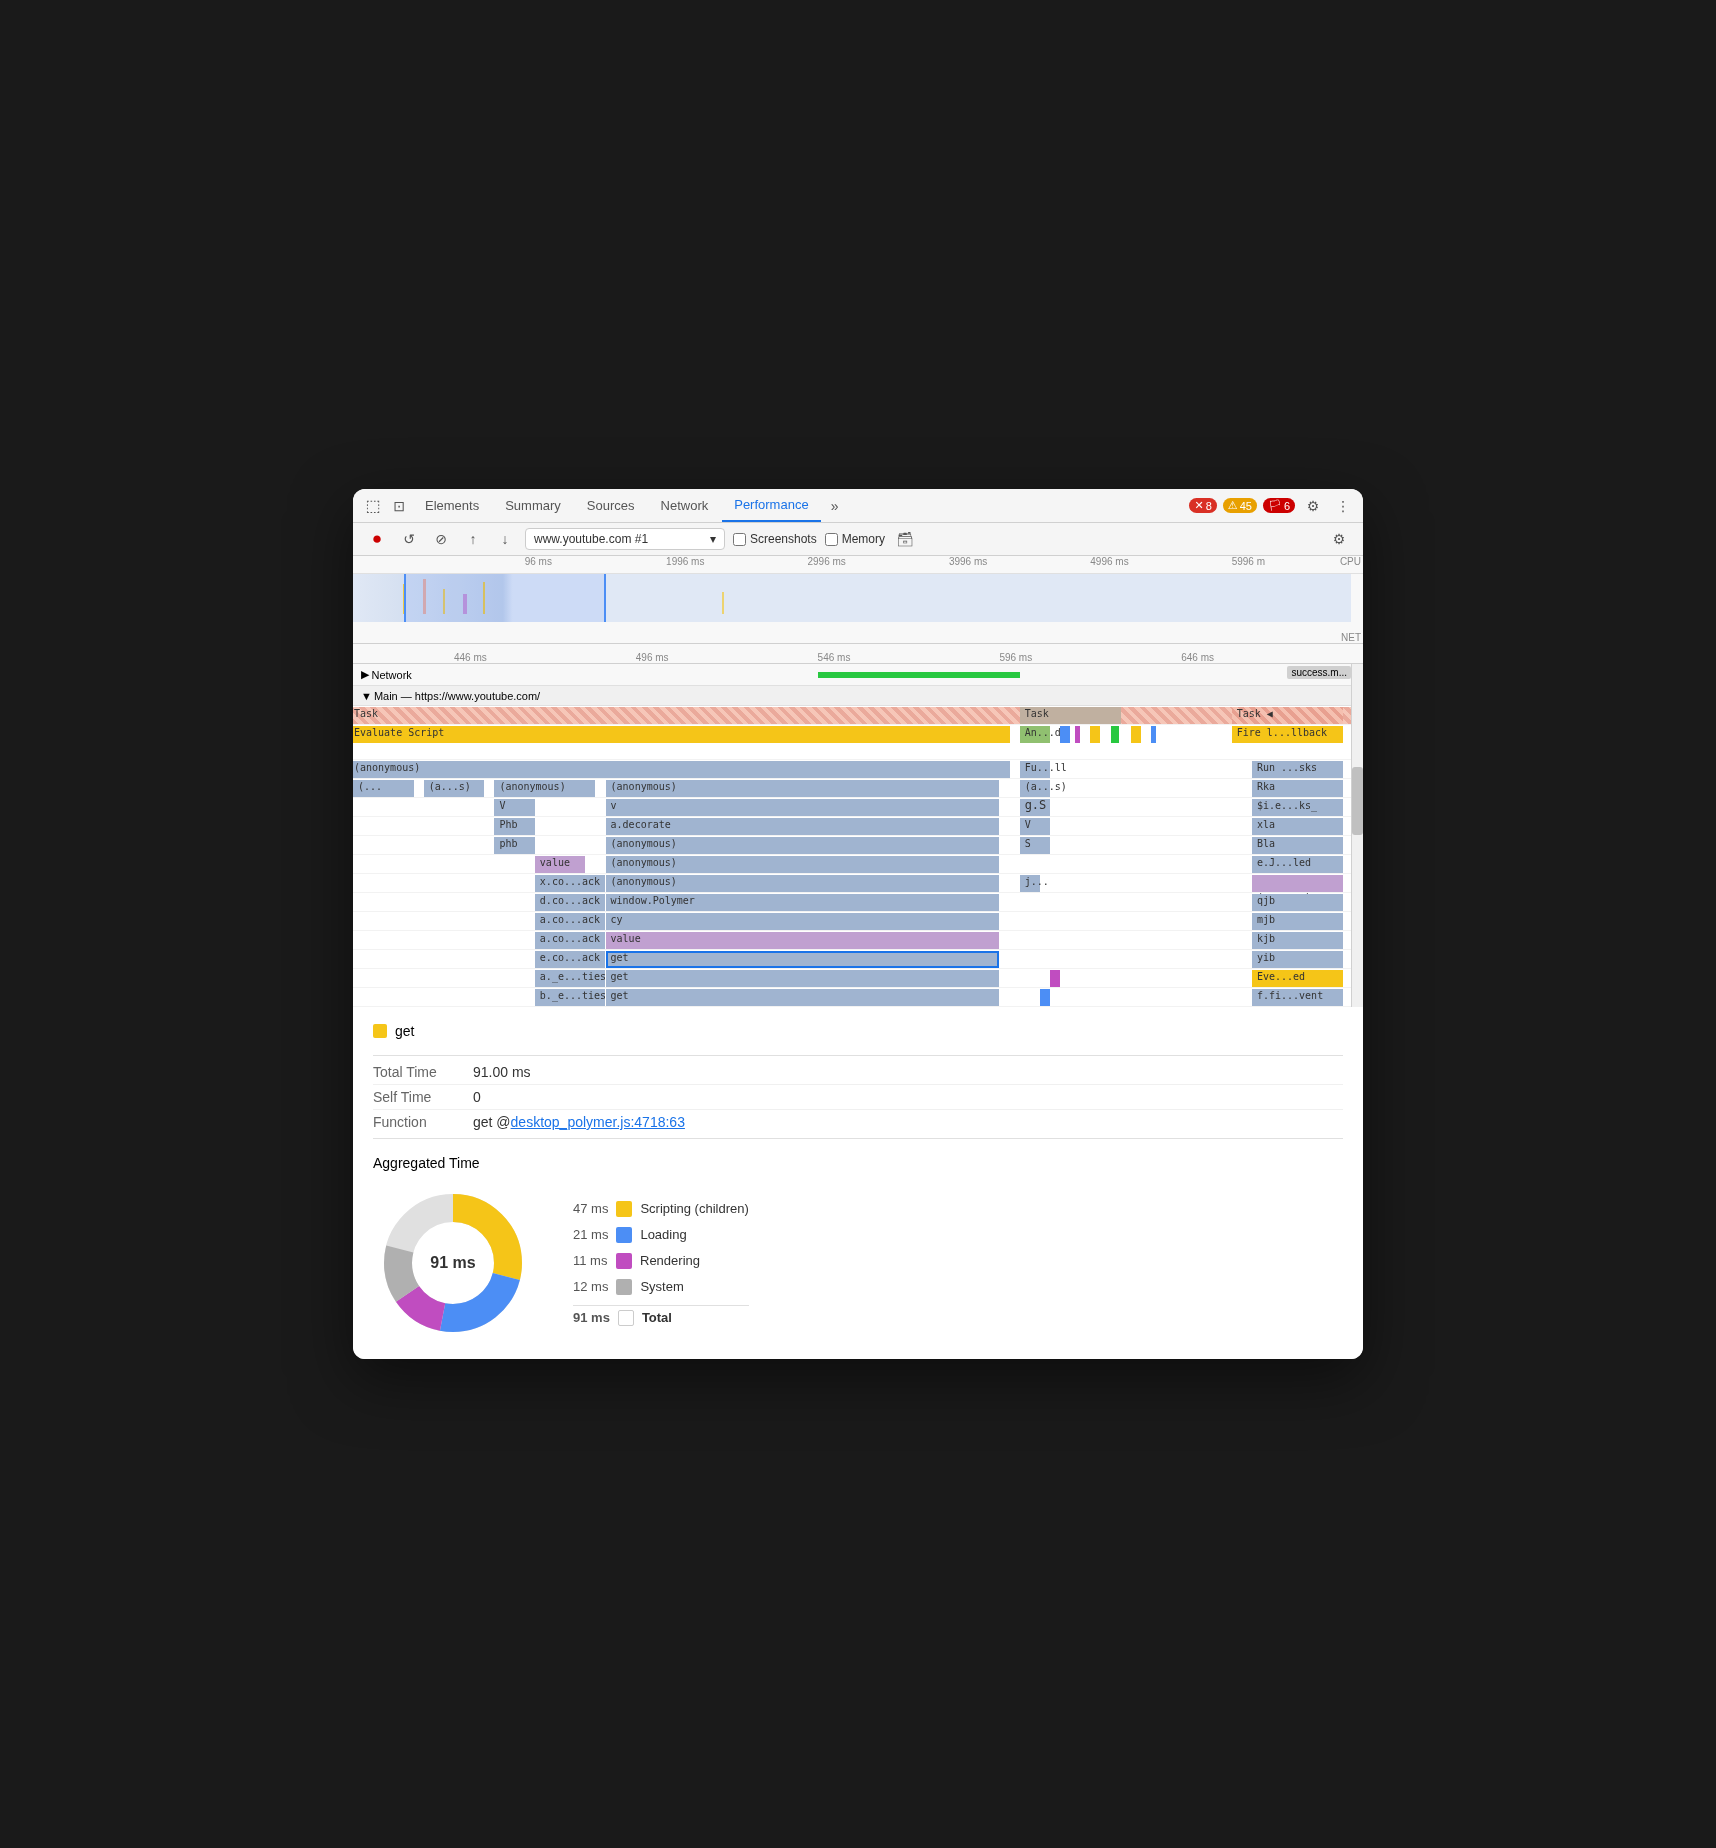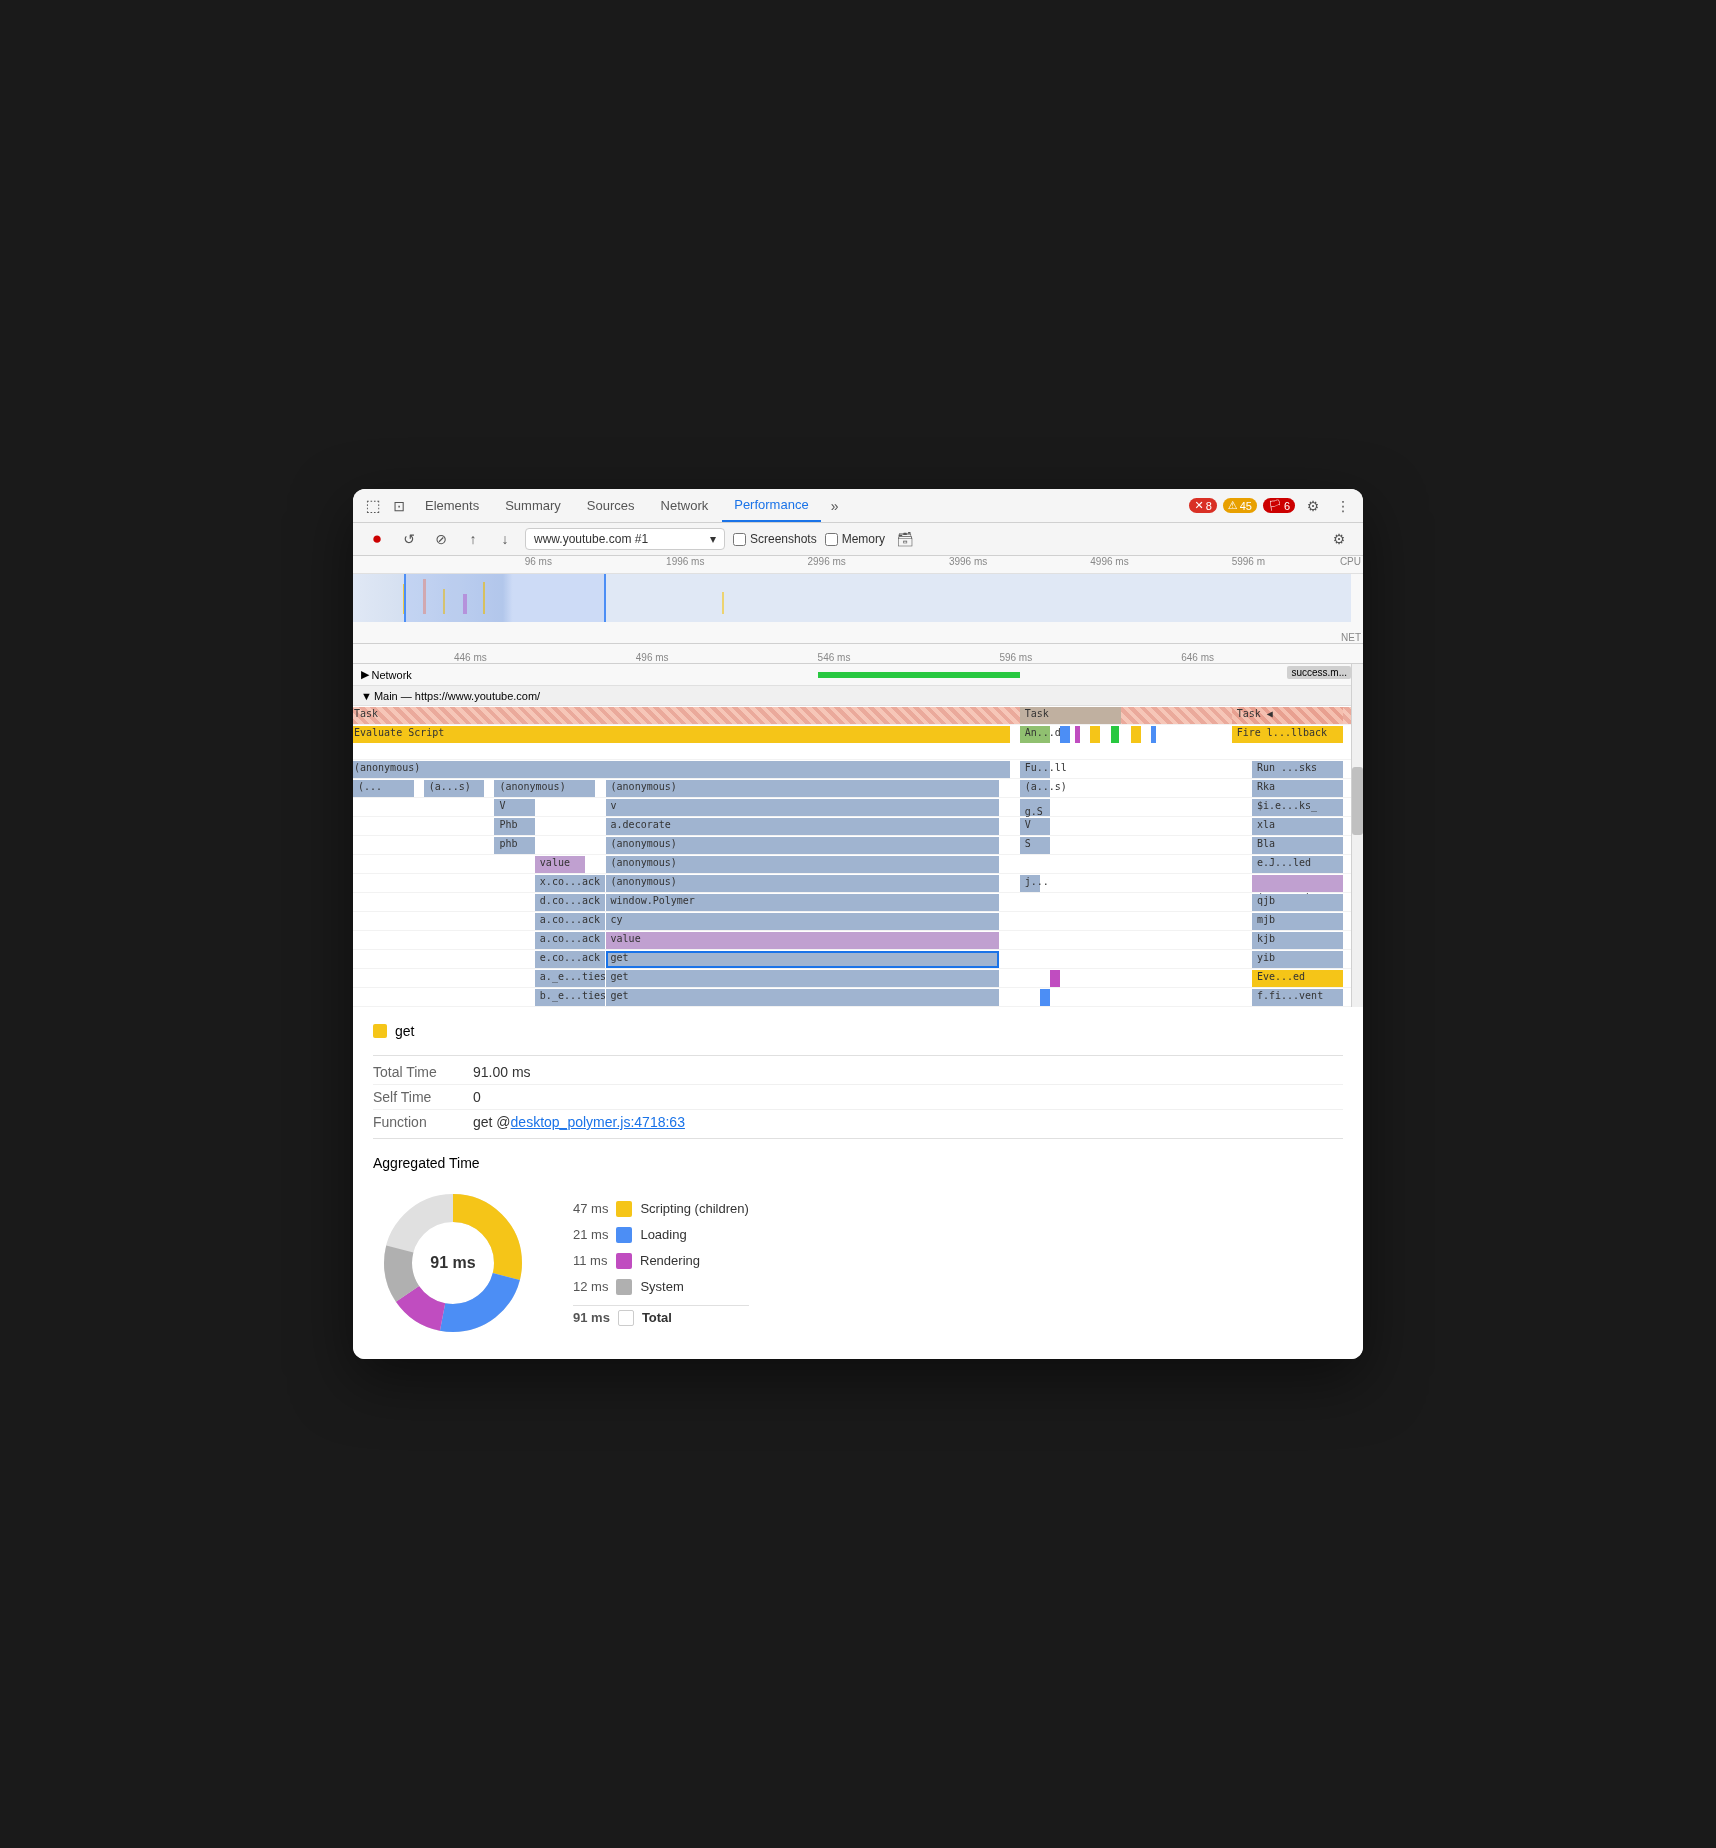--- a/index.html
+++ b/index.html
@@ -387,21 +387,21 @@
         <div style="position:absolute; left:89%; width:9%; top:1px; height:17px; background:#a0b4d0;"></div>
         <div style="position:absolute; left:89.5%; top:2px; font-size:10px; color:#333;">Rka</div>
       </div>
 
       <div style="height:19px; position:relative; border-bottom:1px solid rgba(0,0,0,0.05);">
         <div style="position:absolute; left:14%; width:4%; top:1px; height:17px; background:#a0b4d0;"></div>
         <div style="position:absolute; left:14.5%; top:2px; font-size:10px; color:#333;">V</div>
         <div style="position:absolute; left:25%; width:39%; top:1px; height:17px; background:#a0b4d0;"></div>
         <div style="position:absolute; left:25.5%; top:2px; font-size:10px; color:#333;">v</div>
         <div style="position:absolute; left:66%; width:3%; top:1px; height:17px; background:#a0b4d0;"></div>
-        <div style="position:absolute; left:66.5%; top:8px; font-size:10px; color:#333;">g.S</div>
+        <div style="position:absolute; left:66.5%; top:0; font-size:12px; color:#333;">g.S</div>
         <div style="position:absolute; left:89%; width:9%; top:1px; height:17px; background:#a0b4d0;"></div>
         <div style="position:absolute; left:89.5%; top:2px; font-size:10px; color:#333;">$i.e...ks_</div>
       </div>
 
       <div style="height:19px; position:relative; border-bottom:1px solid rgba(0,0,0,0.05);">
         <div style="position:absolute; left:14%; width:4%; top:1px; height:17px; background:#a0b4d0;"></div>
         <div style="position:absolute; left:14.5%; top:2px; font-size:10px; color:#333;">Phb</div>
         <div style="position:absolute; left:25%; width:39%; top:1px; height:17px; background:#a0b4d0;"></div>
         <div style="position:absolute; left:25.5%; top:2px; font-size:10px; color:#333;">a.decorate</div>
         <div style="position:absolute; left:66%; width:3%; top:1px; height:17px; background:#a0b4d0;"></div>

